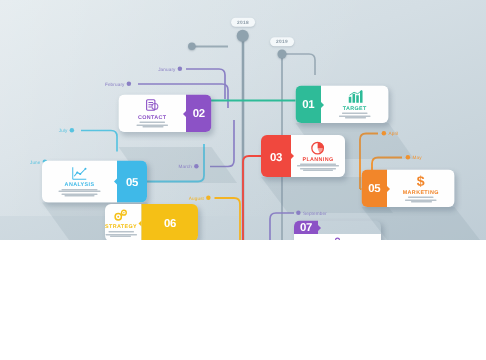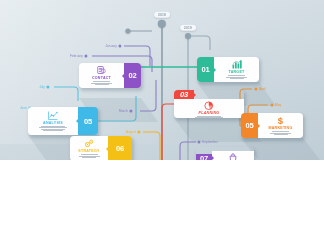--- a/index.html
+++ b/index.html
@@ -183,21 +183,21 @@
       </svg>
           </div>
           <div class="ttl" style="color: rgb(140, 82, 198);">CONTACT</div>
           <div class="lines">
             <div class="ln" style="width: 17px;"></div>
             <div class="ln" style="width: 21px;"></div>
             <div class="ln" style="width: 14px;"></div>
           </div>
         </div>
       </div>
-      <div class="card" style="left: 174px; top: 90px; width: 70px; height: 28px; flex-direction: column; font-style: italic;">
+      <div class="card" style="left: 174px; top: 90px; width: 56px; height: 28px; flex-direction: row;">
         <div class="numbox" style="background: rgb(240, 72, 62); width: 20px;">
           <span>03</span>
           <span class="notch" style="right: -2.4px; border-left: 2.6px solid rgb(240, 72, 62);"></span>
         </div>
         <div class="body">
           <div class="ico">
             <svg width="9.5" height="9.5" viewBox="0 0 18 18">
         <circle cx="9" cy="9" r="7.3" fill="none" stroke="#f0483e" stroke-width="1.6"></circle>
         <path d="M9,9 L9,1.7 A7.3,7.3 0 0 1 16.3,9 Z" fill="#f0483e"></path>
         <path d="M9,9 L16.3,9 A7.3,7.3 0 0 1 11.5,15.9 Z" fill="#f0483e" opacity=".55"></path>
@@ -250,42 +250,42 @@
           </div>
           <div class="ttl" style="color: rgb(242, 134, 42);">MARKETING</div>
           <div class="lines">
             <div class="ln" style="width: 17px;"></div>
             <div class="ln" style="width: 21px;"></div>
             <div class="ln" style="width: 14px;"></div>
           </div>
         </div>
       </div>
       <div class="card" style="left: 70px; top: 136px; width: 62px; height: 25px; flex-direction: row-reverse;">
-        <div class="numbox" style="background: rgb(245, 192, 22); width: 24px;">
+        <div class="numbox" style="background: rgb(245, 192, 22); width: 38px;">
           <span>06</span>
           <span class="notch" style="left: -2.4px; border-right: 2.6px solid rgb(245, 192, 22);"></span>
         </div>
         <div class="body">
           <div class="ico">
             <svg width="10" height="9" viewBox="0 0 20 18">
         <circle cx="7" cy="11" r="4.2" fill="none" stroke="#f5c016" stroke-width="2"></circle>
         <circle cx="7" cy="11" r="1.3" fill="#f5c016"></circle>
         <circle cx="14.5" cy="5.5" r="3.2" fill="none" stroke="#f5c016" stroke-width="1.8"></circle>
         <circle cx="14.5" cy="5.5" r="1" fill="#f5c016"></circle>
       </svg>
           </div>
           <div class="ttl" style="color: rgb(245, 192, 22);">STRATEGY</div>
           <div class="lines">
             <div class="ln" style="width: 17px;"></div>
             <div class="ln" style="width: 21px;"></div>
             <div class="ln" style="width: 14px;"></div>
           </div>
         </div>
       </div>
-      <div class="card" style="left: 196px; top: 147px; width: 58px; height: 22px;  align-items: center;">
+      <div class="card" style="left: 196px; top: 147px; width: 58px; height: 22px; flex-direction: column;">
         <div class="numbox" style="background: rgb(140, 82, 198); width: 16px;">
           <span>07</span>
           <span class="notch" style="right: -2.4px; border-left: 2.6px solid rgb(140, 82, 198);"></span>
         </div>
         <div class="body">
           <div class="ico">
             <svg width="8" height="9.5" viewBox="0 0 15 18">
         <path d="M2,6 H13 L12,17 H3 Z" fill="none" stroke="#8c52c6" stroke-width="1.5"></path>
         <path d="M5,6 V4 a2.5,2.5 0 0 1 5,0 V6" fill="none" stroke="#8c52c6" stroke-width="1.5"></path>
       </svg>

